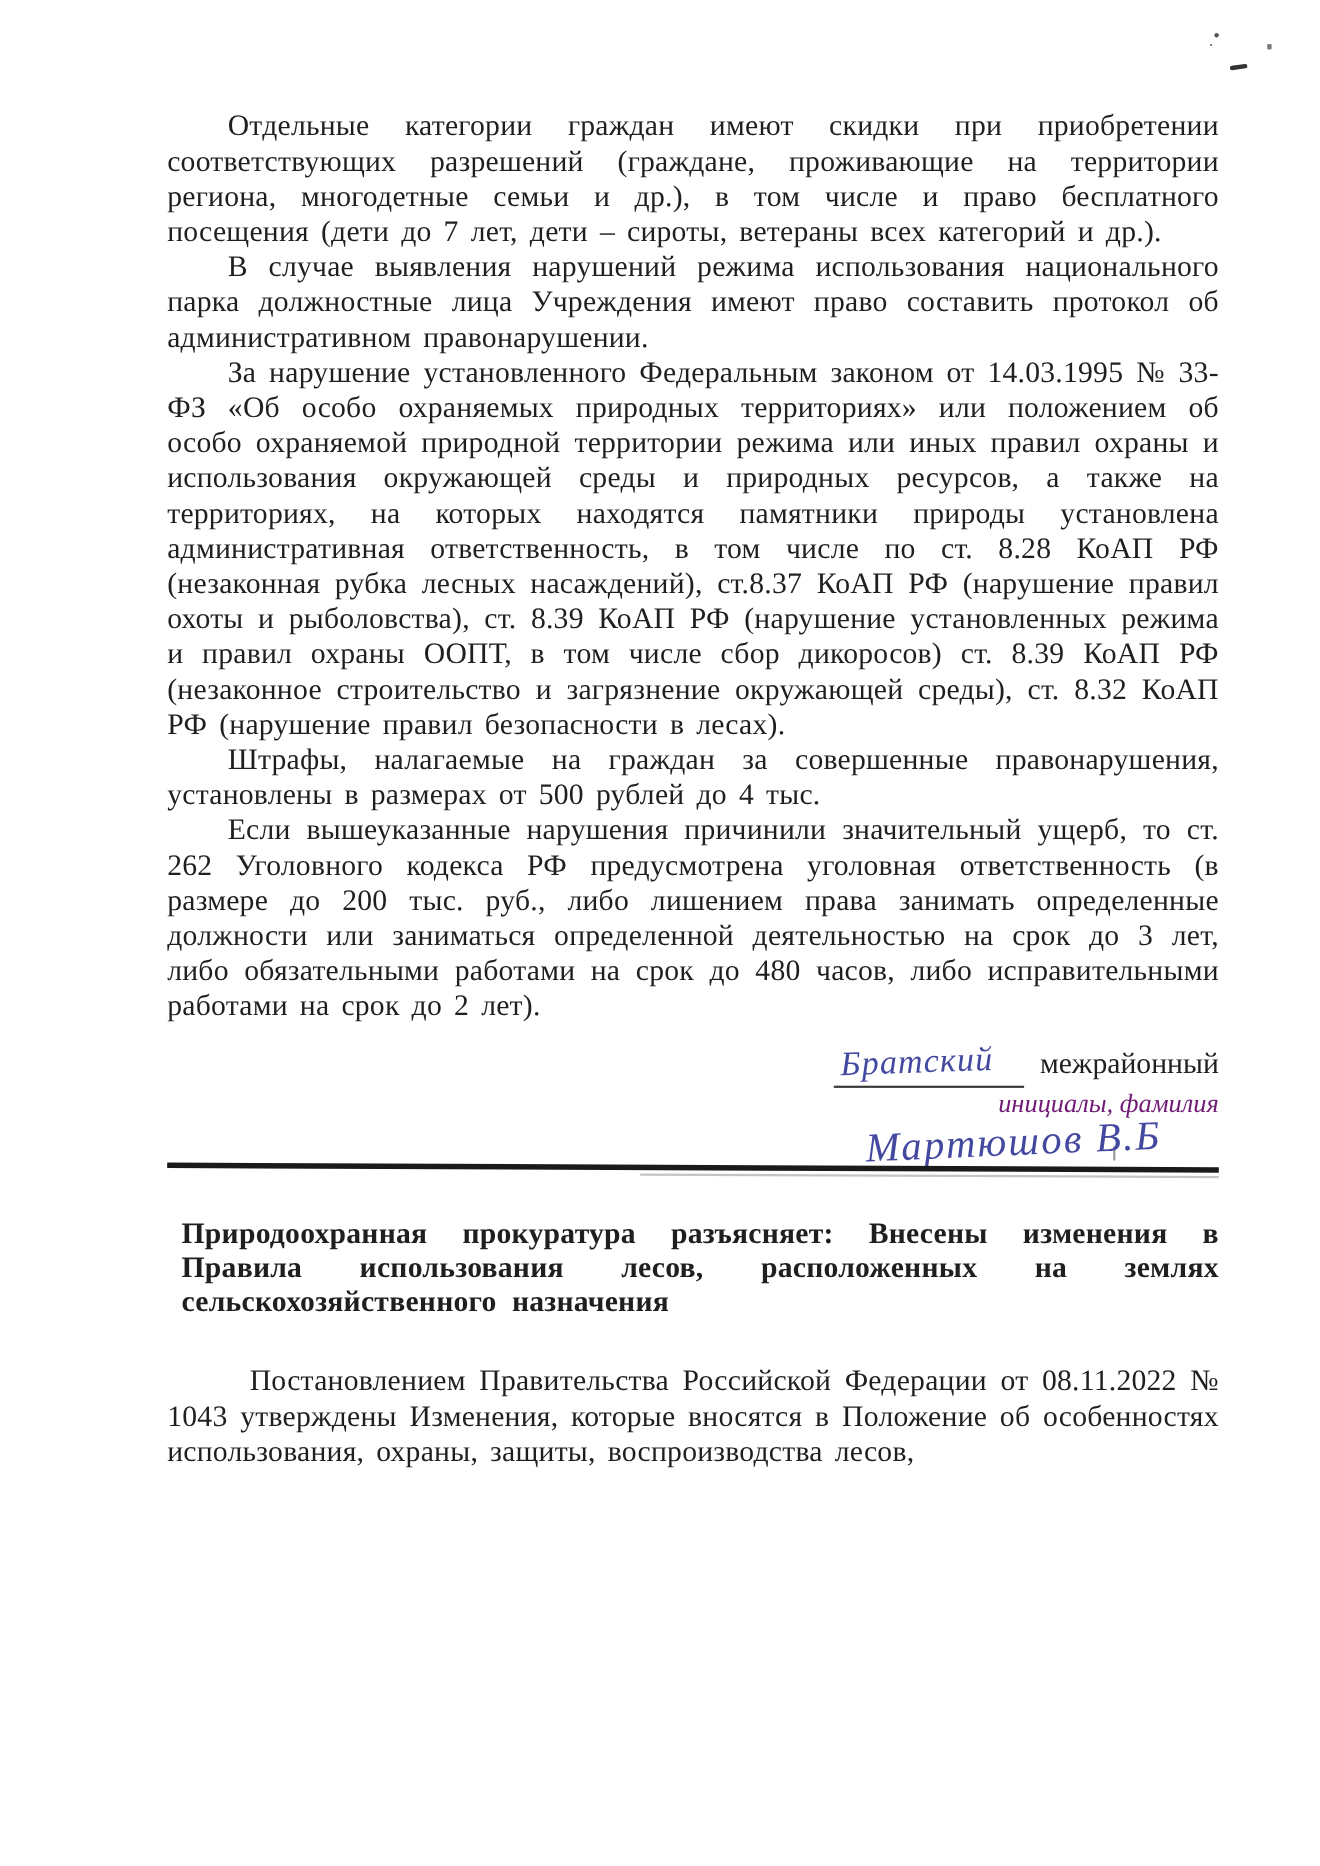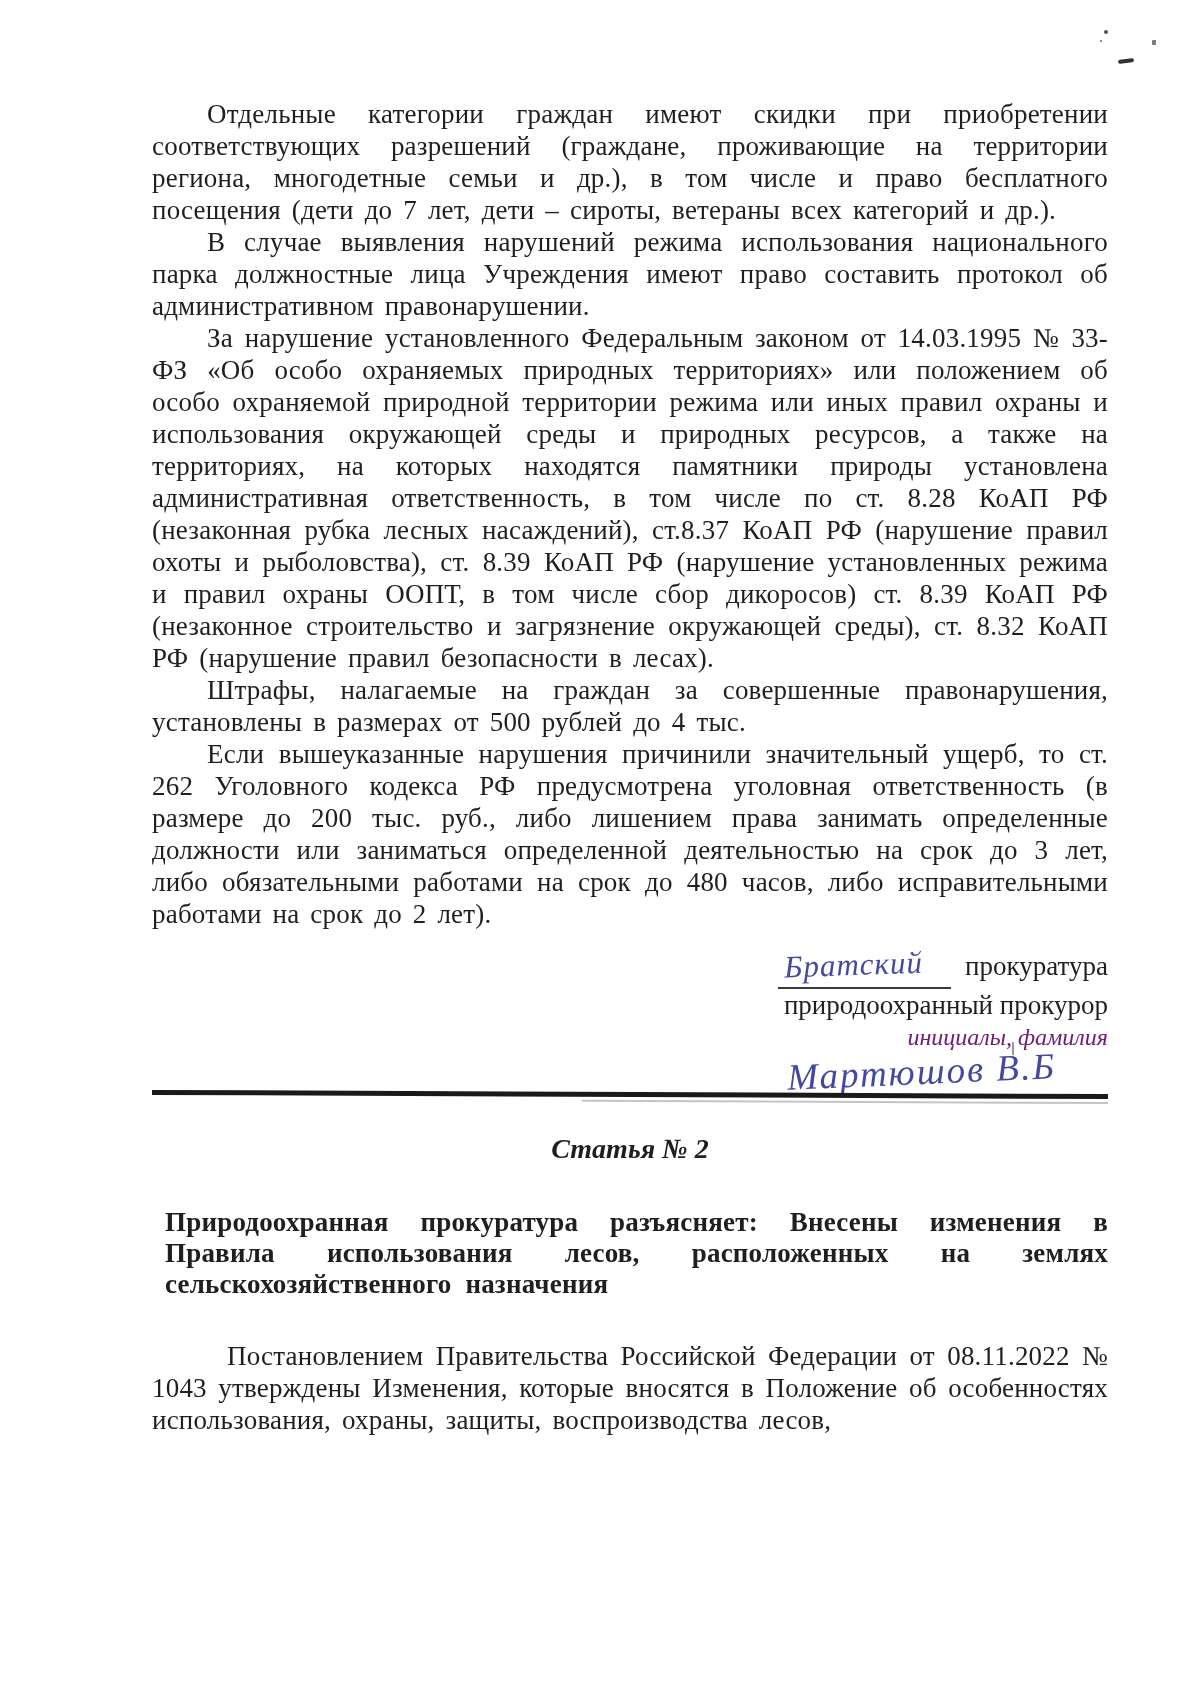--- a/index.html
+++ b/index.html
@@ -157,31 +157,29 @@
   <div class="doc">
 
     <p class="para">Отдельные категории граждан имеют скидки при приобретении соответствующих разрешений (граждане, проживающие на территории региона, многодетные семьи и др.), в том числе и право бесплатного посещения (дети до 7 лет, дети – сироты, ветераны всех категорий и др.).</p>
     <p class="para">В случае выявления нарушений режима использования национального парка должностные лица Учреждения имеют право составить протокол об административном правонарушении.</p>
     <p class="para">За нарушение установленного Федеральным законом от 14.03.1995 № 33-ФЗ «Об особо охраняемых природных территориях» или положением об особо охраняемой природной территории режима или иных правил охраны и использования окружающей среды и природных ресурсов, а также на территориях, на которых находятся памятники природы установлена административная ответственность, в том числе по ст. 8.28 КоАП РФ (незаконная рубка лесных насаждений), ст.8.37 КоАП РФ (нарушение правил охоты и рыболовства), ст. 8.39 КоАП РФ (нарушение установленных режима и правил охраны ООПТ, в том числе сбор дикоросов) ст. 8.39 КоАП РФ (незаконное строительство и загрязнение окружающей среды), ст. 8.32 КоАП РФ (нарушение правил безопасности в лесах).</p>
     <p class="para">Штрафы, налагаемые на граждан за совершенные правонарушения, установлены в размерах от 500 рублей до 4 тыс.</p>
     <p class="para">Если вышеуказанные нарушения причинили значительный ущерб, то ст. 262 Уголовного кодекса РФ предусмотрена уголовная ответственность (в размере до 200 тыс. руб., либо лишением права занимать определенные должности или заниматься определенной деятельностью на срок до 3 лет, либо обязательными работами на срок до 480 часов, либо исправительными работами на срок до 2 лет).</p>
 
     <div class="signature">
       <div class="sig-row1">
-        <span class="hw-underline"><span class="hw hw-place">Братский</span></span><span>прокуратура</span>
+        <span class="hw-underline"><span class="hw hw-place">Братский</span></span><span>межрайонный</span>
       </div>
-      <div class="sig-row2">природоохранный прокурор</div>
       <div class="sig-hint">инициалы, фамилия</div>
       <div class="sig-name">
         <span class="hw hw-name">Мартюшов В.Б</span>
       </div>
     </div>
 
     <div class="rule"></div>
 
-    <h2 class="art2-heading">Статья № 2</h2>
 
     <p class="art2-lead">Природоохранная прокуратура разъясняет: Внесены изменения в Правила использования лесов, расположенных на землях сельскохозяйственного назначения</p>
 
     <p class="art2-body">Постановлением Правительства Российской Федерации от 08.11.2022 № 1043 утверждены Изменения, которые вносятся в Положение об особенностях использования, охраны, защиты, воспроизводства лесов,</p>
 
   </div>
 </div>
 
 </body></html>

